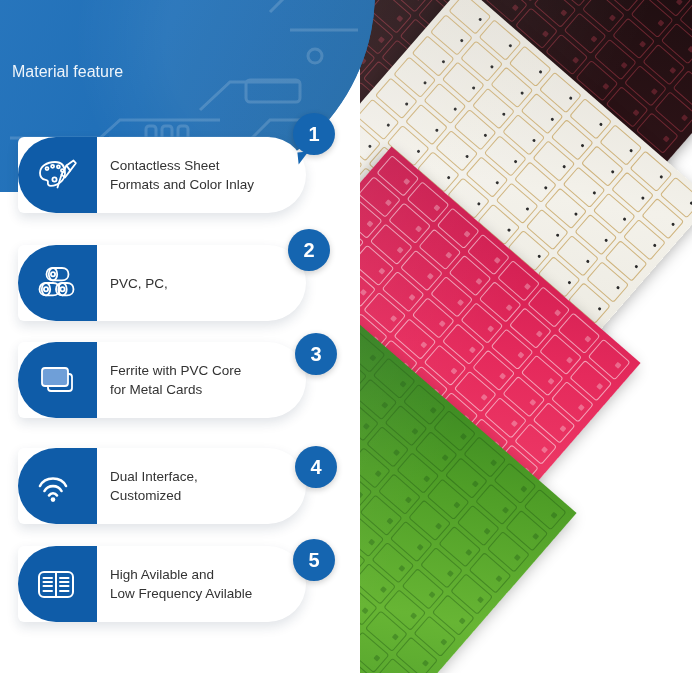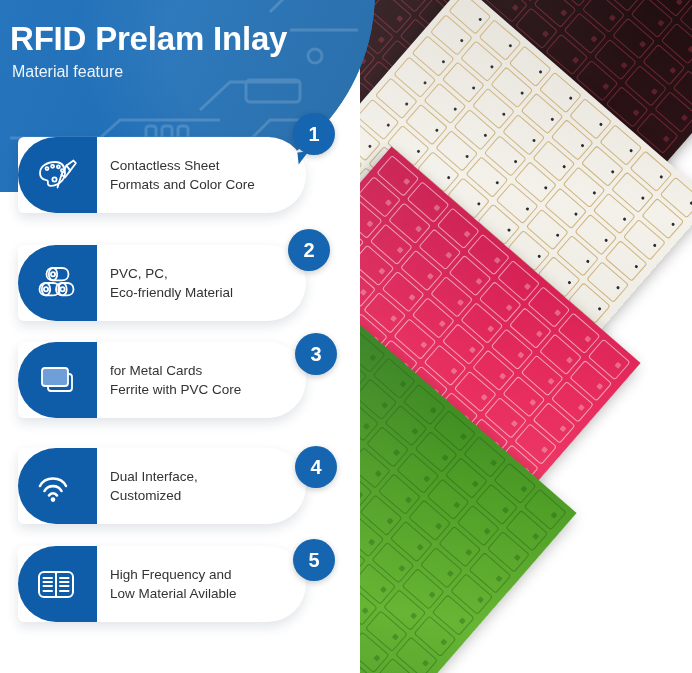--- a/index.html
+++ b/index.html
@@ -463,21 +463,20 @@
         <rect x="192" y="166" width="10" height="26" rx="3"></rect>
         <rect x="208" y="166" width="10" height="26" rx="3"></rect>
         <rect x="276" y="120" width="54" height="22" rx="4"></rect>
         <path d="M96 210 h40 v16 h-40z"></path>
         <circle cx="345" cy="96" r="7"></circle>
         <path d="M320 70 H388"></path>
         <path d="M300 52 L330 22 H400"></path>
       </g>
     </svg>
     <div class="header-inner">
-      <div class="title">RFID Prelam Inlay</div>
       <div class="subtitle">Material feature</div>
     </div>
   </div>
 
   <div class="feature" style="top:137px;">
     <div class="card"></div>
     <div class="iconbox">
       <svg width="46" height="40" viewBox="0 0 46 40">
         <g fill="none" stroke="#ffffff" stroke-width="1.8" stroke-linecap="round" stroke-linejoin="round">
           <path d="M20 7c-8.2 0-15 4.6-15 11 0 4 2.6 6.4 5.6 6.9 2 .3 2.6 1.3 2.3 2.6-.4 1.8.7 3.3 2.9 3.3 7.2 0 14.2-5.6 14.2-12.8C30 11.5 27 7 20 7z"></path>
@@ -487,21 +486,21 @@
           <circle cx="27.4" cy="15.6" r="1.5"></circle>
           <circle cx="19.5" cy="24.5" r="2.1"></circle>
           <path d="M31.5 10.5 L38.5 5.5 L40.8 8.2 L35.2 15.6z"></path>
           <path d="M35.2 15.6 L30.0 22.5 L26.6 19.6 L31.5 10.5"></path>
           <path d="M26.6 19.6 L22.5 32.5"></path>
         </g>
       </svg>
     </div>
     <div class="ftext">
       <div>Contactless Sheet</div>
-      <div>Formats and Color Core</div>
+      <div>Formats and Color Inlay</div>
     </div>
     <div class="badge tail" style="left:283px;top:-24px;">
       <span>1</span>
     </div>
   </div>
 
   <div class="feature" style="top:245px;">
     <div class="card"></div>
     <div class="iconbox">
       <svg width="46" height="42" viewBox="0 0 46 42">
@@ -513,40 +512,39 @@
           <ellipse cx="11" cy="27.2" rx="4.2" ry="6.2"></ellipse>
           <circle cx="11" cy="27.2" r="2.1"></circle>
           <path d="M27.5 21 C23.5 21 21 23.6 21 27.2 C21 30.8 23.5 33.4 27.5 33.4 L32 33.4 C36 33.4 38.5 30.8 38.5 27.2 C38.5 23.6 36 21 32 21 Z"></path>
           <ellipse cx="27.5" cy="27.2" rx="4.2" ry="6.2"></ellipse>
           <circle cx="27.5" cy="27.2" r="2.1"></circle>
         </g>
       </svg>
     </div>
     <div class="ftext">
       <div>PVC, PC,</div>
-      <div>Eco-friendly Material</div>
     </div>
     <div class="badge" style="left:278px;top:-16px;">
       <span>2</span>
     </div>
   </div>
 
   <div class="feature" style="top:342px;">
     <div class="card"></div>
     <div class="iconbox">
       <svg width="48" height="40" viewBox="0 0 48 40">
         <g stroke="#ffffff" stroke-width="1.8" stroke-linejoin="round">
           <rect x="14" y="14" width="24" height="17" rx="3" fill="#0f5ca8"></rect>
           <rect x="8" y="8" width="26" height="18" rx="3" fill="#6f9fd8"></rect>
         </g>
       </svg>
     </div>
     <div class="ftext">
+      <div>Ferrite with PVC Core</div>
       <div>for Metal Cards</div>
-      <div>Ferrite with PVC Core</div>
     </div>
     <div class="badge" style="left:285px;top:-9px;">
       <span>3</span>
     </div>
   </div>
 
   <div class="feature" style="top:448px;">
     <div class="card"></div>
     <div class="iconbox">
       <svg width="46" height="38" viewBox="0 0 46 38">
@@ -573,21 +571,21 @@
       <svg width="46" height="36" viewBox="0 0 46 36">
         <g fill="none" stroke="#ffffff" stroke-width="2" stroke-linecap="round" stroke-linejoin="round">
           <rect x="4" y="6" width="34" height="25" rx="5"></rect>
           <path d="M21 6 V31"></path>
           <path d="M8.5 12 H17 M8.5 16 H17 M8.5 20 H17 M8.5 25 H17"></path>
           <path d="M25 12 H33.5 M25 16 H33.5 M25 20 H33.5 M25 25 H33.5"></path>
         </g>
       </svg>
     </div>
     <div class="ftext">
-      <div>High Frequency and</div>
-      <div>Low Material Avilable</div>
+      <div>High Avilable and</div>
+      <div>Low Frequency Avilable</div>
     </div>
     <div class="badge" style="left:283px;top:-7px;">
       <span>5</span>
     </div>
   </div>
 
 </div>
 
 </body></html>

